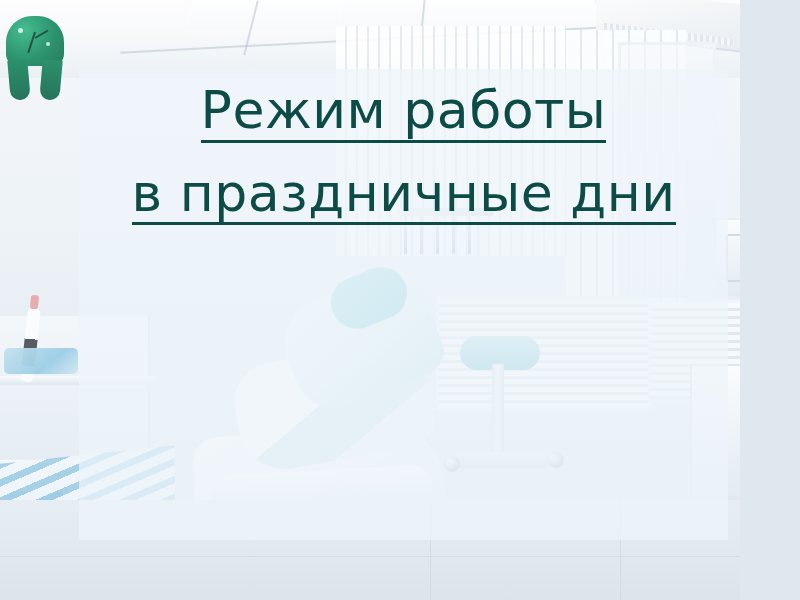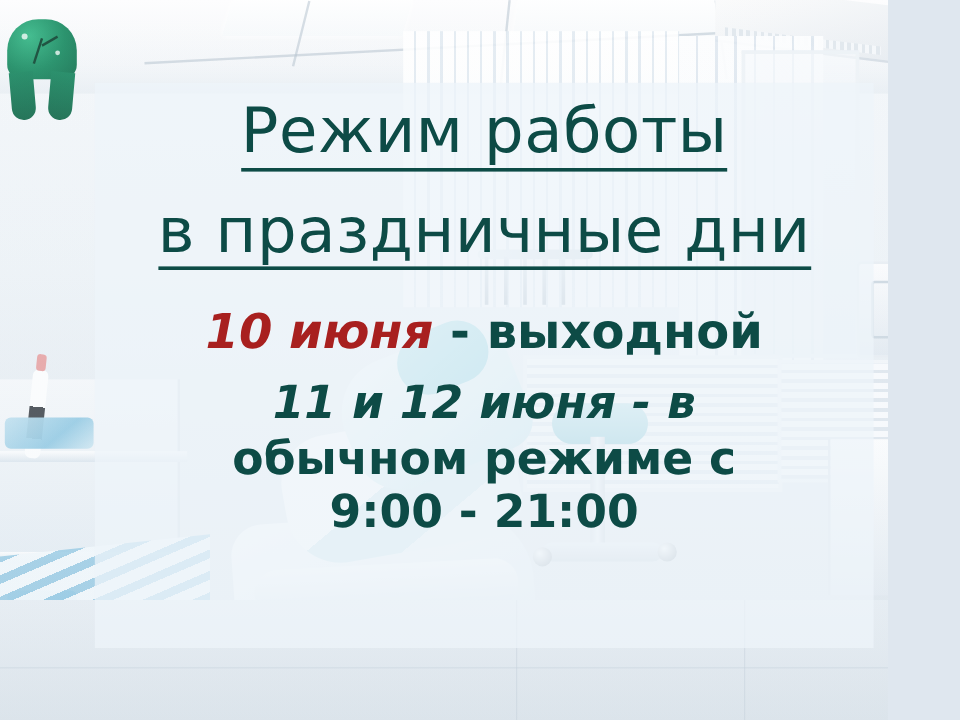--- a/index.html
+++ b/index.html
@@ -307,23 +307,15 @@
 
   <div class="text-layer">
 
     <div class="title t1">
       <span class="tl">Режим работы</span>
     </div>
     <div class="title t2">
       <span class="tl">в праздничные дни</span>
     </div>
 
-    <div class="body-lines">
-      <div class="line l1">
-        <span class="red">10 июня</span><span class="rest"> - выходной</span>
-      </div>
-      <div class="line l2">11 и 12 июня - в</div>
-      <div class="line l3">обычном режиме с</div>
-      <div class="line l4">9:00 - 21:00</div>
-    </div>
 
   </div>
 </div>
 
 </body></html>

